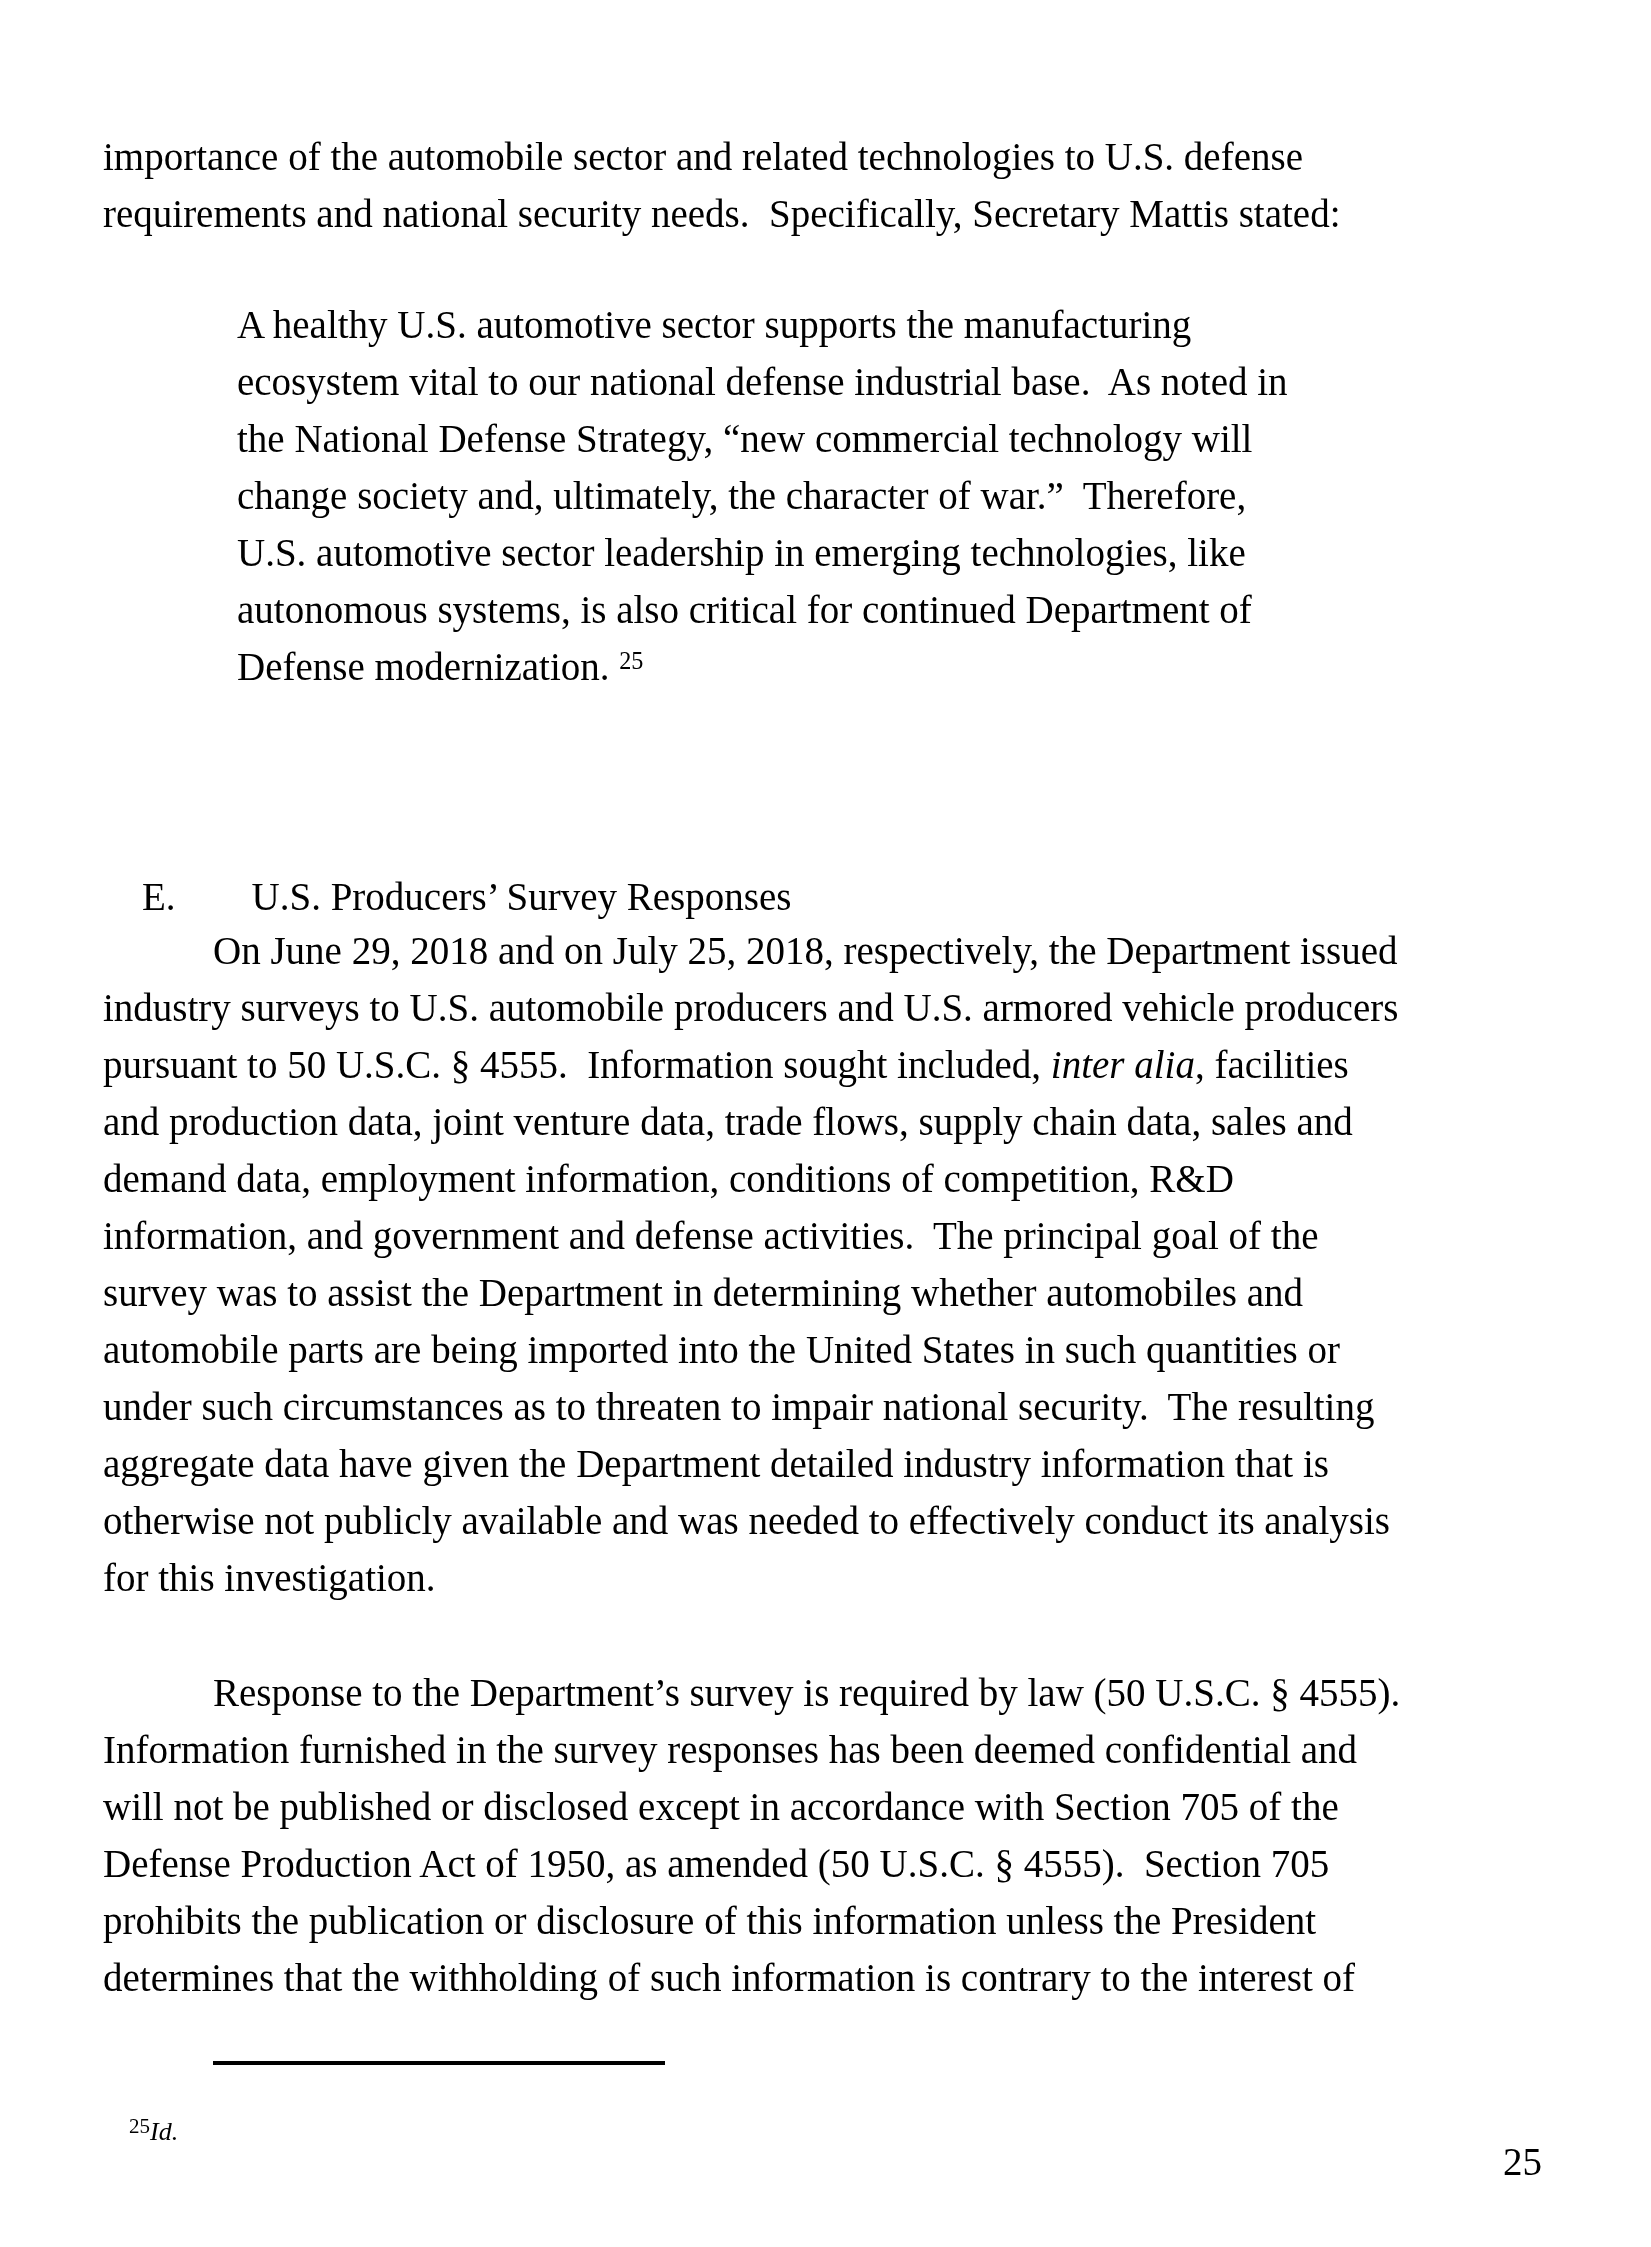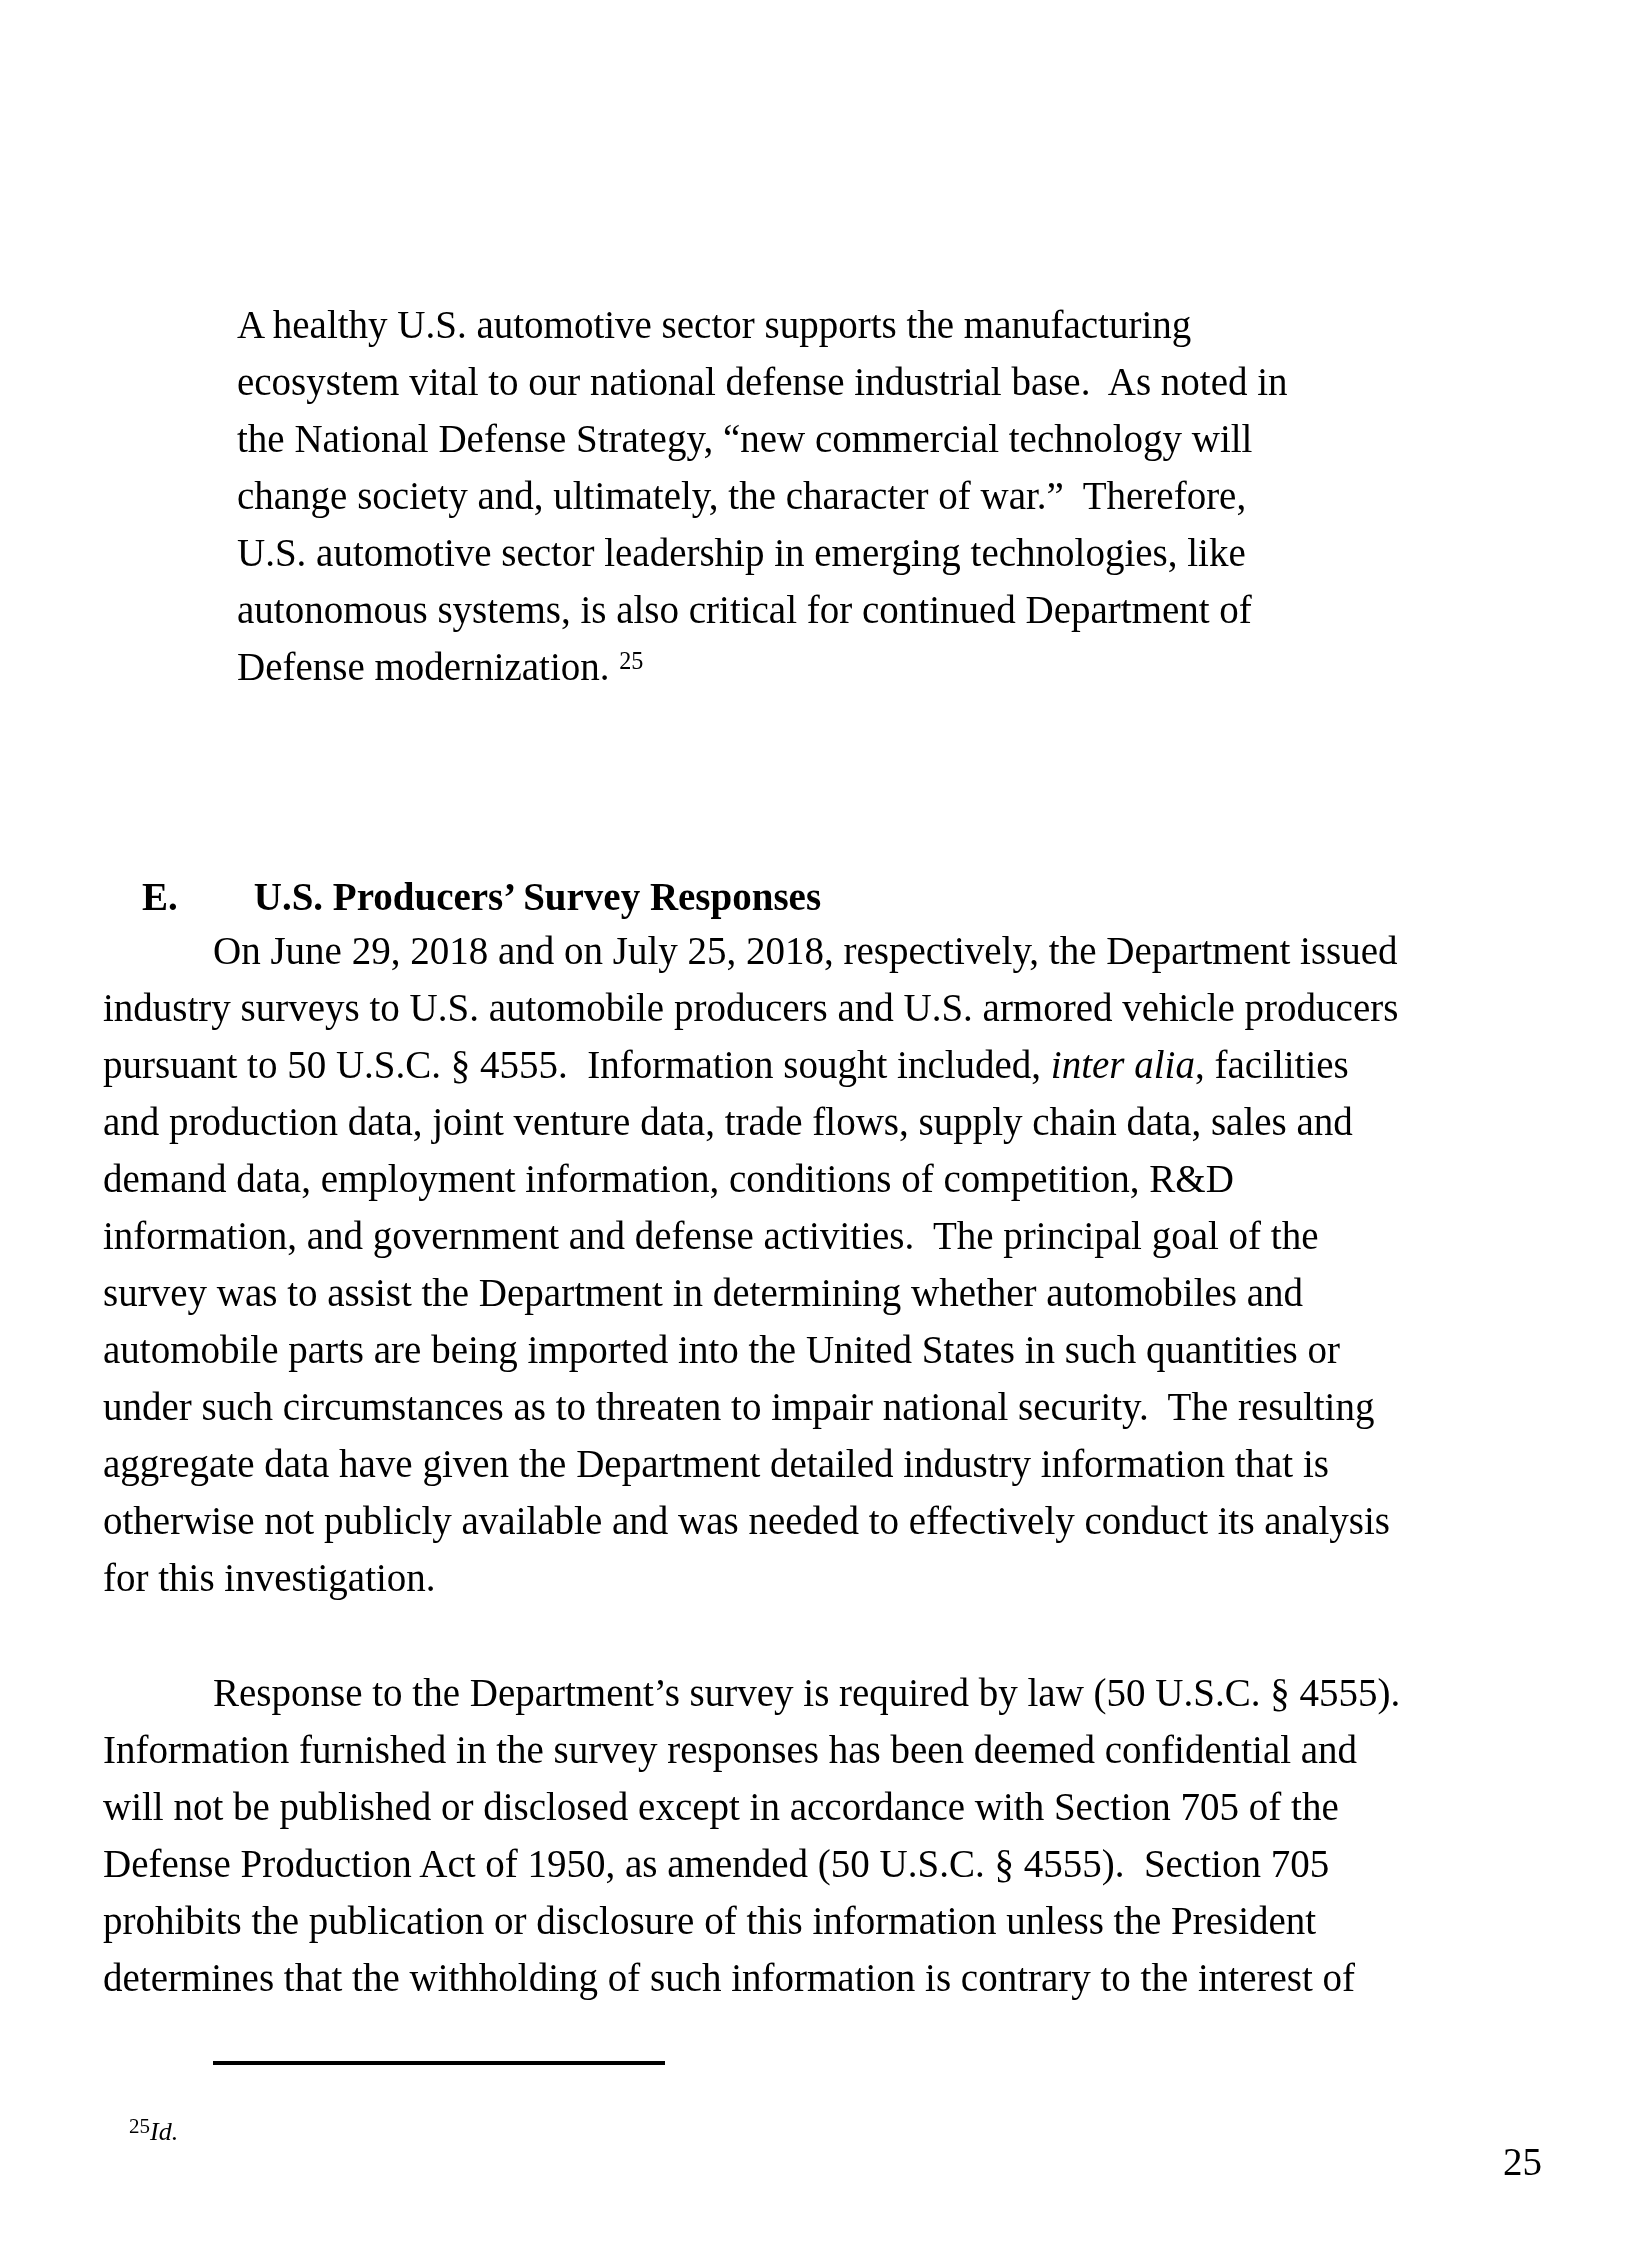--- a/index.html
+++ b/index.html
@@ -13,21 +13,21 @@
     font-size: 39px;
     overflow: hidden;
   }
   .block {
     position: absolute;
     line-height: 57px;
     white-space: pre-wrap;
   }
   .line { white-space: pre; }
   .indent-first > .line:first-child { padding-left: 110px; }
-  .bold { font-weight: bold; }
+  .bold { font-weight: normal; }
   .it { font-style: italic; }
   .sup {
     font-size: 0.62em;
     position: relative;
     top: -0.45em;
     letter-spacing: 0;
   }
   .heading-title { margin-left: 76px; }
   .footnote-block {
     position: absolute;
@@ -45,20 +45,21 @@
     position: absolute;
     font-size: 39px;
     line-height: 43px;
   }
 </style>
 </head>
 <body>
 
 <div class="page">
 
+  <div class="block" style="left:103px; top:128px;"><div class="line">importance of the automobile sector and related technologies to U.S. defense</div><div class="line">requirements and national security needs.  Specifically, Secretary Mattis stated:</div></div>
 
   <div class="block" style="left:237px; top:296px;"><div class="line">A healthy U.S. automotive sector supports the manufacturing</div><div class="line">ecosystem vital to our national defense industrial base.  As noted in</div><div class="line">the National Defense Strategy, “new commercial technology will</div><div class="line">change society and, ultimately, the character of war.”  Therefore,</div><div class="line">U.S. automotive sector leadership in emerging technologies, like</div><div class="line">autonomous systems, is also critical for continued Department of</div><div class="line">Defense modernization. <span class="sup">25</span></div></div>
 
   <div class="block bold" style="left:103px; top:811px;">
     <span>E.</span><span class="heading-title">U.S. Producers’ Survey Responses</span>
   </div>
 
   <div class="block indent-first" style="left:103px; top:922px;"><div class="line">On June 29, 2018 and on July 25, 2018, respectively, the Department issued</div><div class="line">industry surveys to U.S. automobile producers and U.S. armored vehicle producers</div><div class="line">pursuant to 50 U.S.C. § 4555.  Information sought included, <span class="it">inter alia</span>, facilities</div><div class="line">and production data, joint venture data, trade flows, supply chain data, sales and</div><div class="line">demand data, employment information, conditions of competition, R&amp;D</div><div class="line">information, and government and defense activities.  The principal goal of the</div><div class="line">survey was to assist the Department in determining whether automobiles and</div><div class="line">automobile parts are being imported into the United States in such quantities or</div><div class="line">under such circumstances as to threaten to impair national security.  The resulting</div><div class="line">aggregate data have given the Department detailed industry information that is</div><div class="line">otherwise not publicly available and was needed to effectively conduct its analysis</div><div class="line">for this investigation.</div></div>
 
   <div class="block indent-first" style="left:103px; top:1664px;"><div class="line">Response to the Department’s survey is required by law (50 U.S.C. § 4555).</div><div class="line">Information furnished in the survey responses has been deemed confidential and</div><div class="line">will not be published or disclosed except in accordance with Section 705 of the</div><div class="line">Defense Production Act of 1950, as amended (50 U.S.C. § 4555).  Section 705</div><div class="line">prohibits the publication or disclosure of this information unless the President</div><div class="line">determines that the withholding of such information is contrary to the interest of</div></div>

